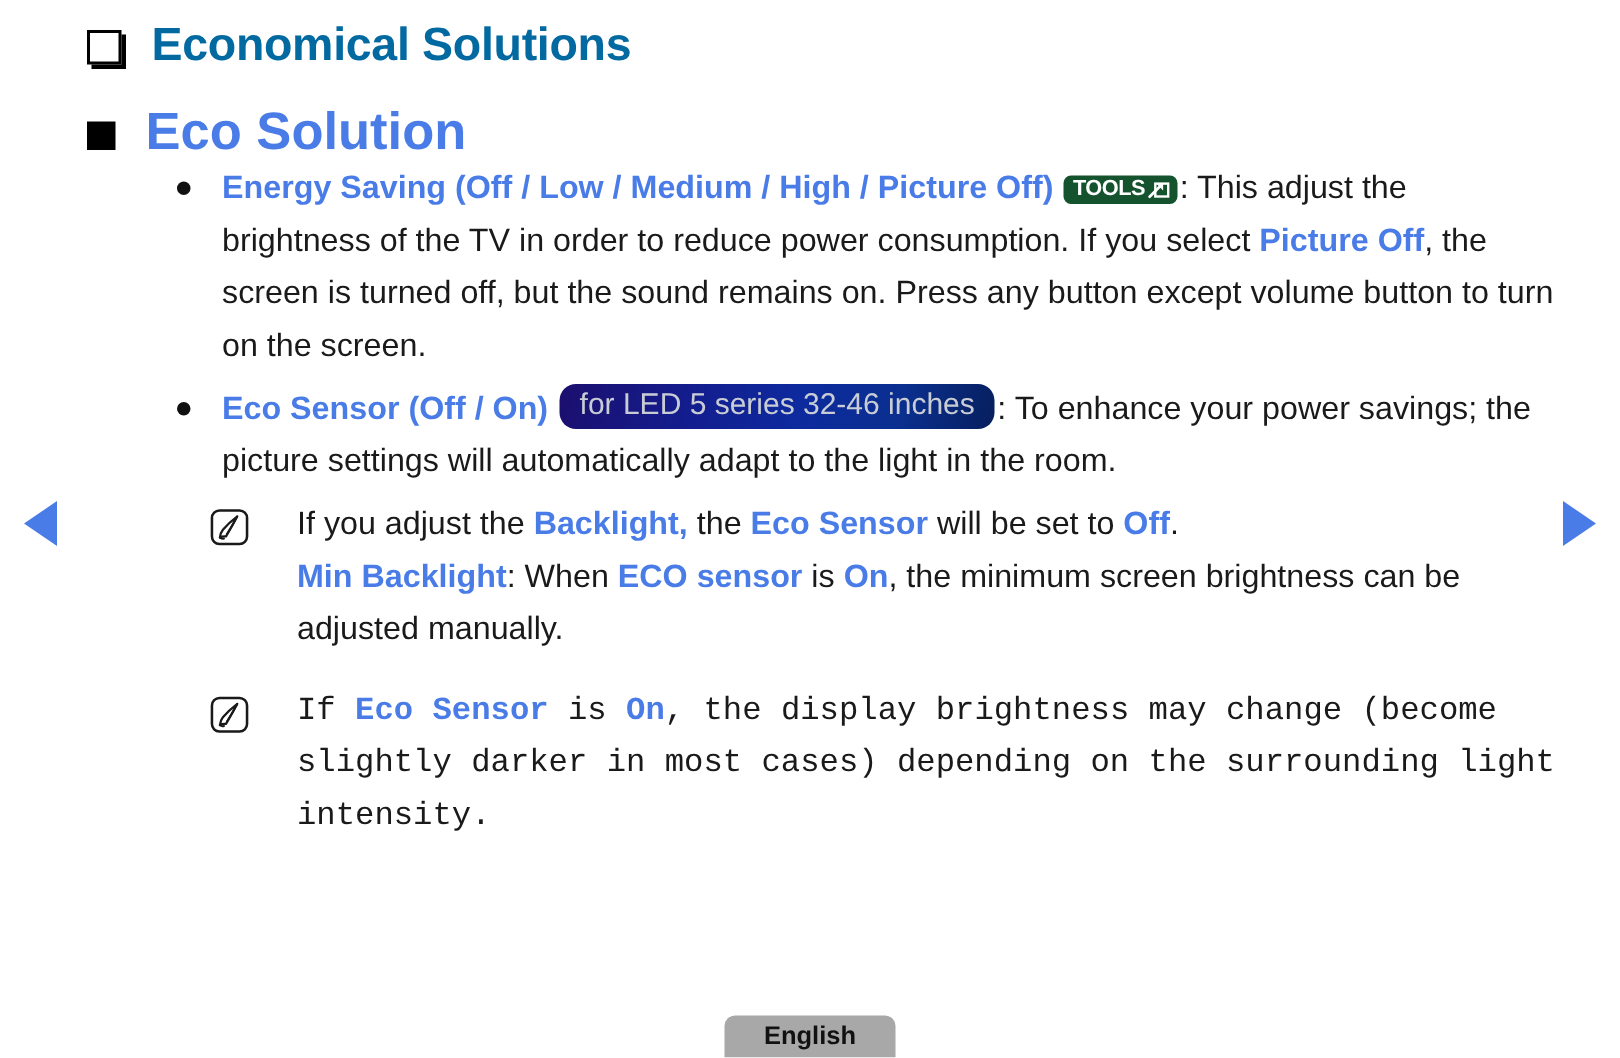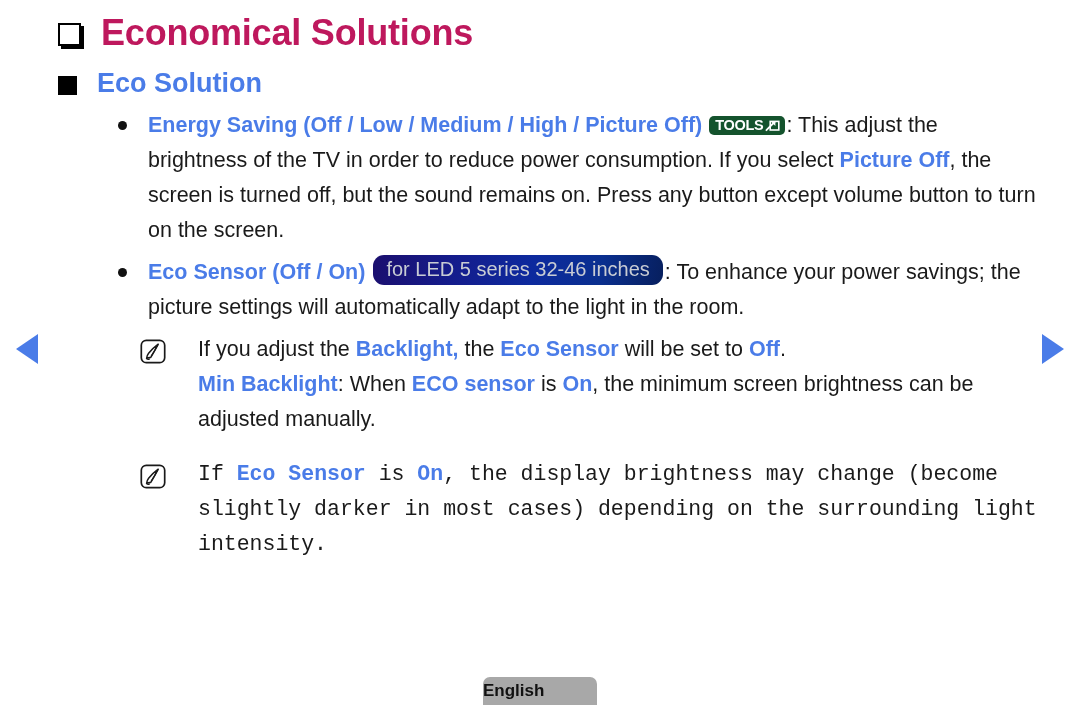--- a/index.html
+++ b/index.html
@@ -34,23 +34,23 @@
     height: 19px;
     border: 2.5px solid #000;
     background: #fff;
     box-shadow: 3px 3px 0 0 #000;
     margin-right: 20px;
     flex: none;
     position: relative;
     top: 1px;
   }
   .title-text {
-    font-size: 36px;
-    font-weight: bold;
-    color: #be185d;
+    font-size: 31px;
+    font-weight: bold;
+    color: #0369a1;
     letter-spacing: -0.2px;
     white-space: nowrap;
   }
 
   
   .section-row {
     position: absolute;
     left: 58px;
     top: 68px;
     display: flex;
@@ -59,21 +59,21 @@
   .sq-filled {
     width: 19px;
     height: 19px;
     background: #000;
     margin-right: 20px;
     flex: none;
     position: relative;
     top: 2px;
   }
   .section-text {
-    font-size: 27px;
+    font-size: 35px;
     font-weight: bold;
     color: #4a7ce8;
     white-space: nowrap;
   }
 
   
   .content {
     position: absolute;
     left: 110px;
     top: 108px;
@@ -175,21 +175,21 @@
   .lang-btn {
     position: absolute;
     left: 483px;
     top: 677px;
     width: 114px;
     height: 28px;
     background: #a8a8a8;
     border-radius: 7px 7px 0 0;
     display: flex;
     align-items: center;
-    justify-content: flex-start;
+    justify-content: center;
     font-size: 17px;
     font-weight: bold;
     color: #111;
     cursor: pointer;
   }
 </style>
 </head>
 <body>
 
 <div class="title-row">

